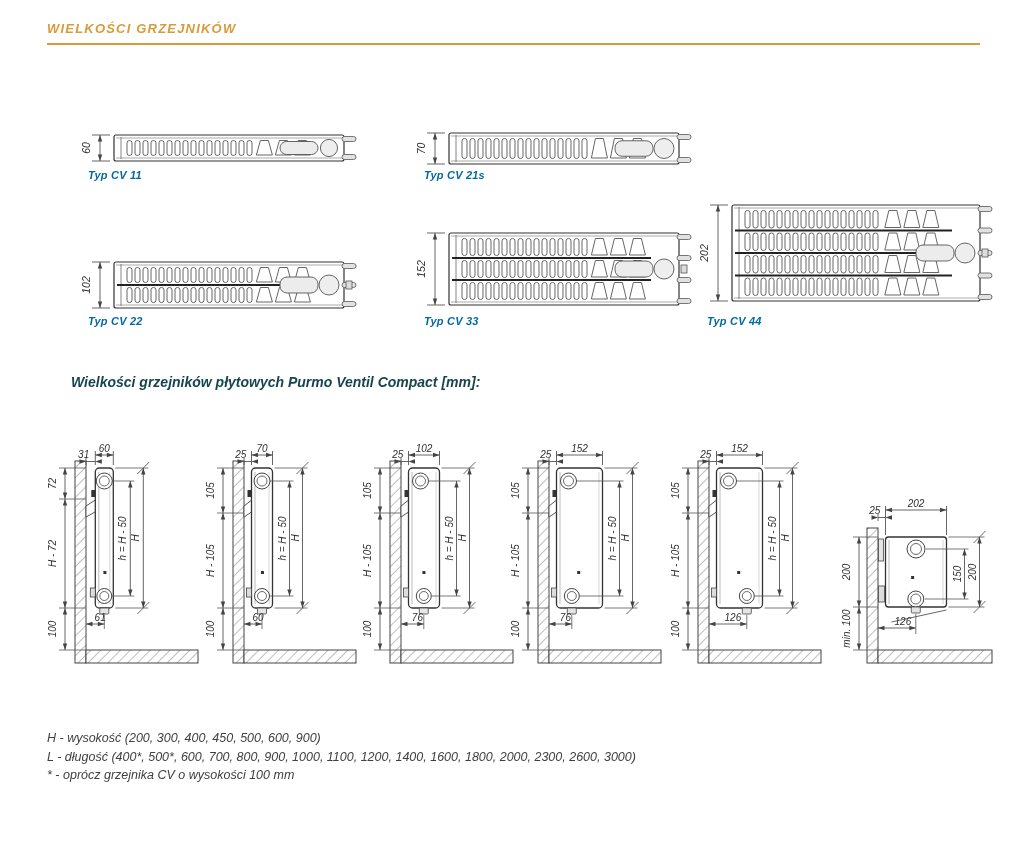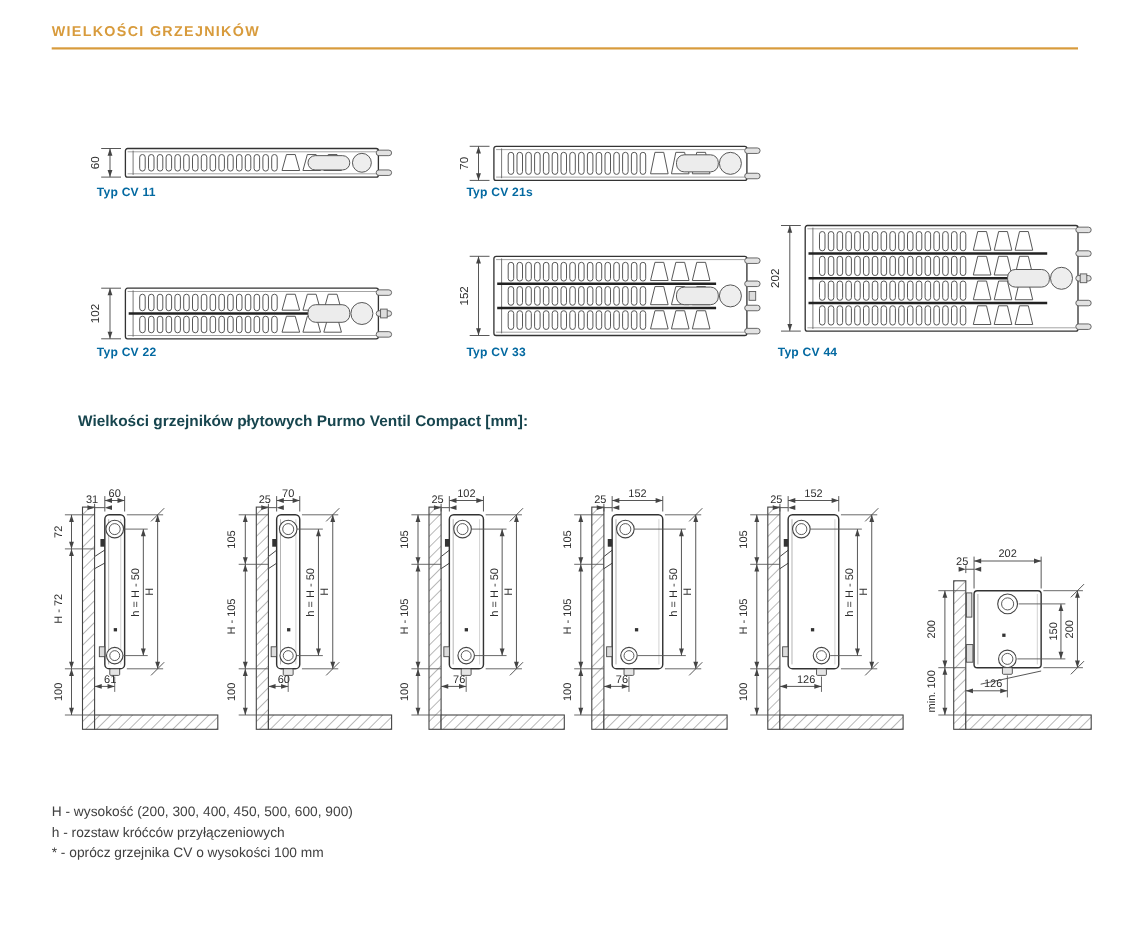--- a/index.html
+++ b/index.html
@@ -1,17 +1,17 @@
 <!DOCTYPE html>
 <html><head>
 <meta charset="utf-8">
 <style>
   html,body{margin:0;padding:0;background:#fff;}
   .page{position:relative;width:1027px;height:850px;background:#ffffff;
-        font-family:"Liberation Sans","DejaVu Sans",sans-serif;overflow:hidden;}
+        font-family:"Liberation Sans","DejaVu Sans",sans-serif;overflow:hidden;font-style:italic;}
   .title{position:absolute;left:47px;top:21px;font-size:13px;font-weight:700;
          letter-spacing:1.2px;color:#D89B3C;}
   .rule{position:absolute;left:47px;top:43px;width:933px;height:2px;background:#D89B3C;}
   .cap{position:absolute;font-size:11px;font-weight:700;color:#0369a1;letter-spacing:.2px;text-align:center;}
   .heading{position:absolute;left:47px;top:374px;font-size:14px;font-weight:700;color:#17454E;margin-left:24px;}
   .legend{position:absolute;left:47px;top:729px;color:#404040;font-size:12.5px;line-height:18.5px;}
   svg{position:absolute;overflow:visible;display:block;}
 </style>
 </head>
 <body>
@@ -736,16 +736,16 @@
       <line x1="134.5" y1="185" x2="146.5" y2="173" stroke="#555" stroke-width="0.9"></line>
       <line x1="76.8" y1="186" x2="76.8" y2="206" stroke="#555" stroke-width="0.8"></line>
       <line x1="39" y1="200" x2="76.8" y2="200" stroke="#555" stroke-width="0.9"></line>
       <path d="M 0 0 L -6.5 2.2 L -6.5 -2.2 Z" fill="#444" transform="translate(39 200) rotate(180)"></path>
       <path d="M 0 0 L -6.5 2.2 L -6.5 -2.2 Z" fill="#444" transform="translate(76.8 200) rotate(0)"></path>
       <text fill="#2f2f2f" font-size="10" text-anchor="middle" font-family="&quot;Liberation Sans&quot;,&quot;DejaVu Sans&quot;,sans-serif" x="63.9" y="196.5">126</text>
     </svg>
 
   <div class="legend">
     <div>H - wysokość (200, 300, 400, 450, 500, 600, 900)</div>
-    <div>h - rozstaw króćców przyłączeniowych</div>
+    <div>L - długość (400*, 500*, 600, 700, 800, 900, 1000, 1100, 1200, 1400, 1600, 1800, 2000, 2300, 2600, 3000)</div>
     <div>* - oprócz grzejnika CV o wysokości 100 mm</div>
   </div>
 </div>
 
 </body></html>

